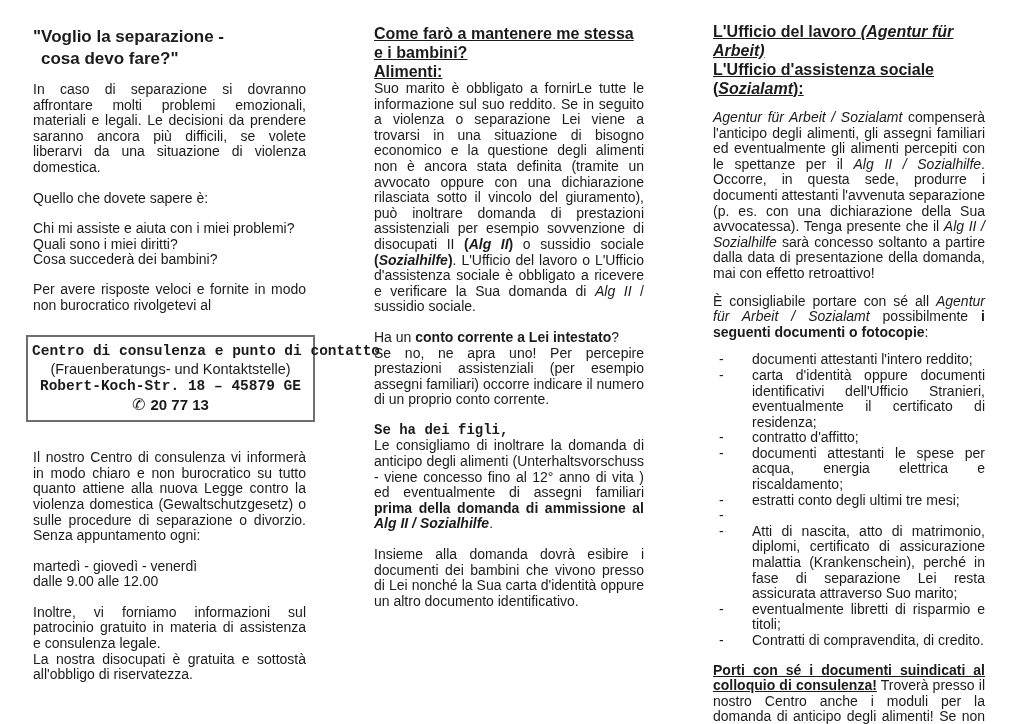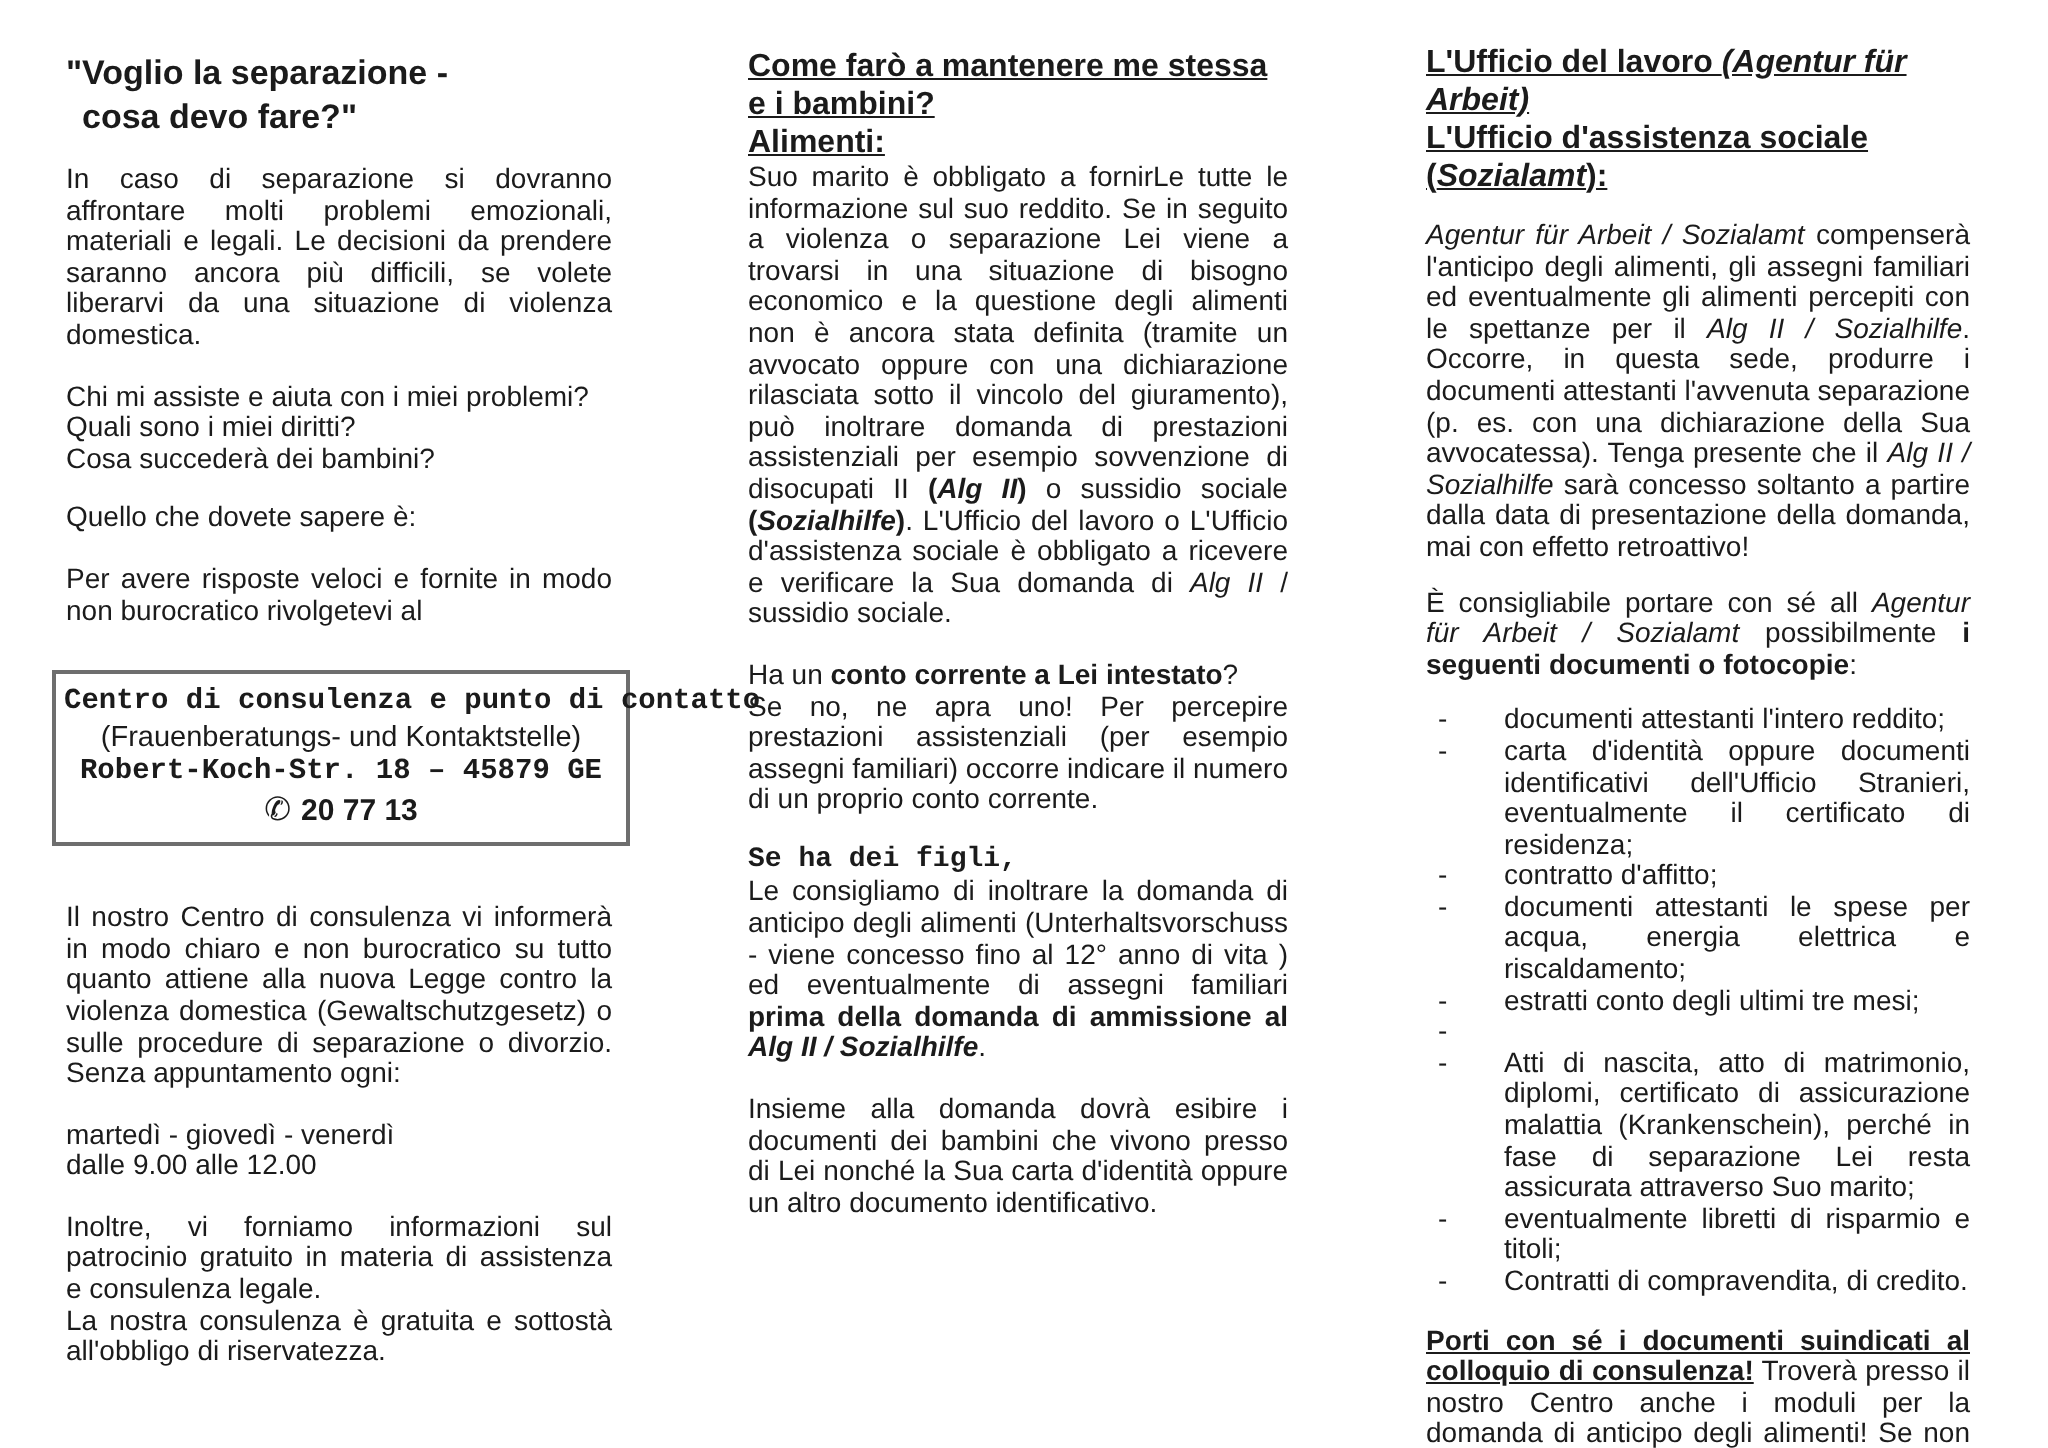--- a/index.html
+++ b/index.html
@@ -73,27 +73,27 @@
 <div class="page">
 
   <div class="col col-1">
     <div class="h-main">
       <div>"Voglio la separazione -</div>
       <div class="line2">cosa devo fare?"</div>
     </div>
 
     <div class="p">In caso di separazione si dovranno affrontare molti problemi emozionali, materiali e legali. Le decisioni da prendere saranno ancora più difficili, se volete liberarvi da una situazione di violenza domestica.</div>
 
+    <div class="p-left">Quello che dovete sapere è:</div>
+
     <div class="p-left gap-after-q">
       <div>Chi mi assiste e aiuta con i miei problemi?</div>
       <div>Quali sono i miei diritti?</div>
       <div>Cosa succederà dei bambini?</div>
     </div>
-
-    <div class="p-left">Quello che dovete sapere è:</div>
 
     <div class="p p-tight">Per avere risposte veloci e fornite in modo non burocratico rivolgetevi al</div>
 
     <div class="contact-box">
       <div class="bl bold">Centro di consulenza e punto di contatto</div>
       <div class="bl">(Frauenberatungs- und Kontaktstelle)</div>
       <div class="bl bold">Robert-Koch-Str. 18 – 45879 GE</div>
       <div class="bl phone-line">
         <span class="phone-icon">✆</span><span>20 77 13</span>
       </div>
@@ -101,21 +101,21 @@
 
     <div class="p">Il nostro Centro di consulenza vi informerà in modo chiaro e non burocratico su tutto quanto attiene alla nuova Legge contro la violenza domestica (Gewaltschutzgesetz) o sulle procedure di separazione o divorzio. Senza appuntamento ogni:</div>
 
     <div class="p-left">
       <div>martedì - giovedì - venerdì</div>
       <div>dalle 9.00 alle 12.00</div>
     </div>
 
     <div class="p p-tight">
       <div style="text-align:justify;">Inoltre, vi forniamo informazioni sul patrocinio gratuito in materia di assistenza e consulenza legale.</div>
-      <div style="text-align:justify;">La nostra consulenza è gratuita e sottostà all'obbligo di riservatezza.</div>
+      <div style="text-align:justify;">La nostra disocupati è gratuita e sottostà all'obbligo di riservatezza.</div>
     </div>
   </div>
 
   <div class="col col-2">
     <div class="h-sub">Come farò a mantenere me stessa e i bambini?</div>
     <div class="h-sub">Alimenti:</div>
 
     <div class="p"><span>Suo marito è obbligato a fornirLe tutte le informazione sul suo reddito. Se in seguito a violenza o separazione Lei viene a trovarsi in una situazione di bisogno economico e la questione degli alimenti non è ancora stata definita (tramite un avvocato oppure con una dichiarazione rilasciata sotto il vincolo del giuramento), può inoltrare domanda di prestazioni assistenziali per esempio sovvenzione di disocupati II </span><span style="font-weight: 700;">(</span><span style="font-weight: 700; font-style: italic;">Alg II</span><span style="font-weight: 700;">)</span><span> o sussidio sociale </span><span style="font-weight: 700;">(</span><span style="font-weight: 700; font-style: italic;">Sozialhilfe</span><span style="font-weight: 700;">)</span><span>. L'Ufficio del lavoro o L'Ufficio d'assistenza sociale è obbligato a ricevere e verificare la Sua domanda di </span><span style="font-style: italic;">Alg II</span><span> / sussidio sociale.</span></div>
 
     <div class="p">

